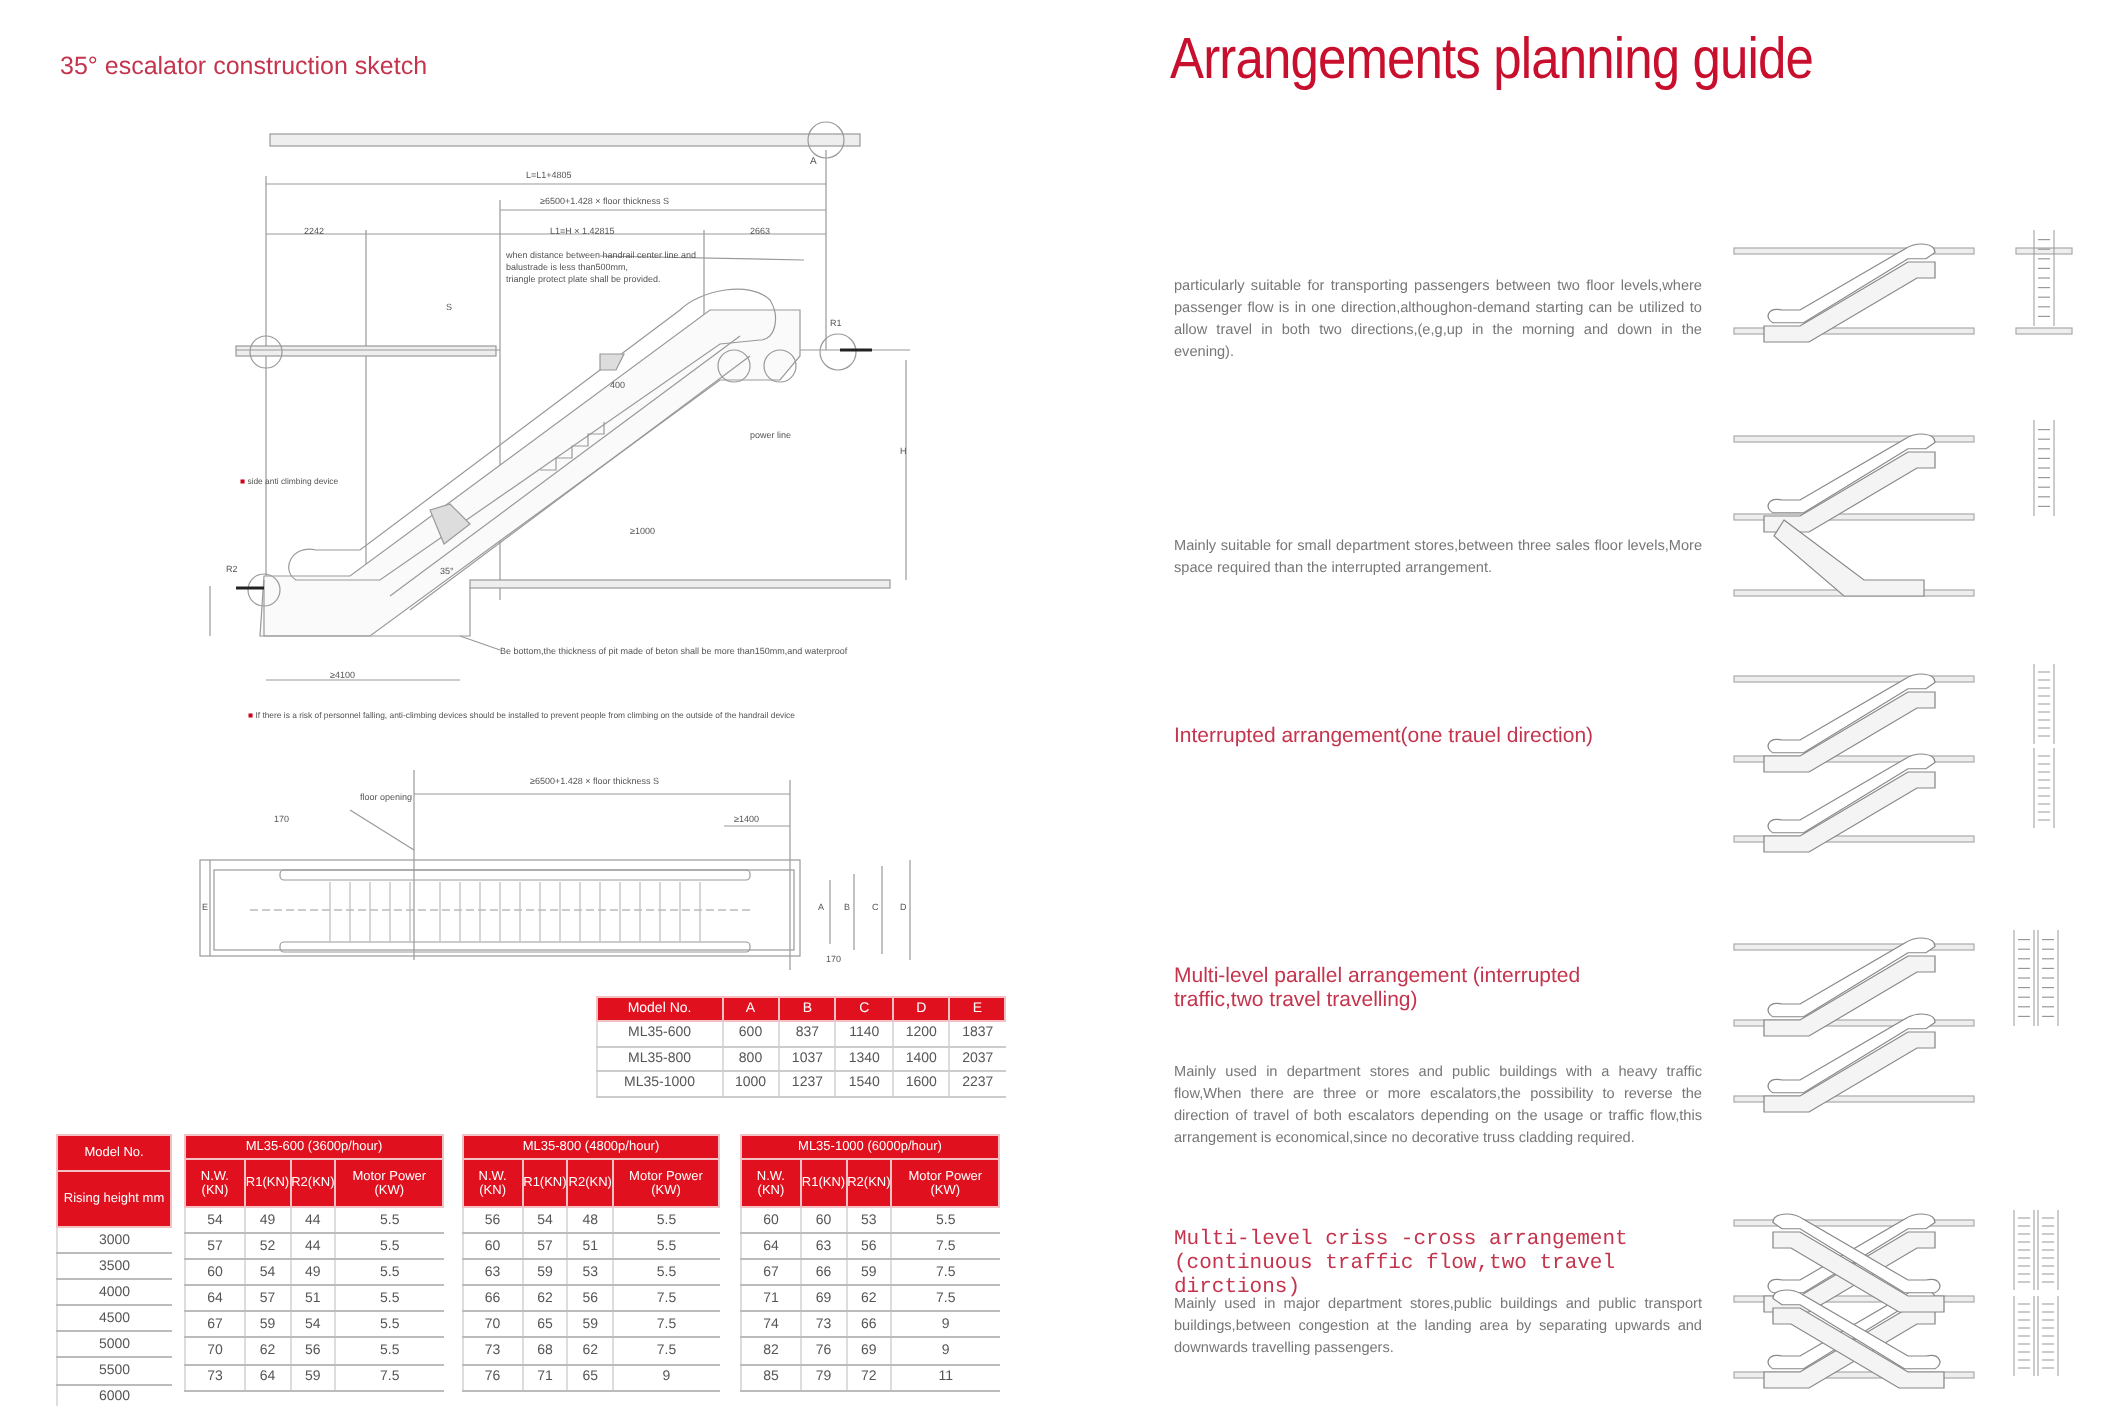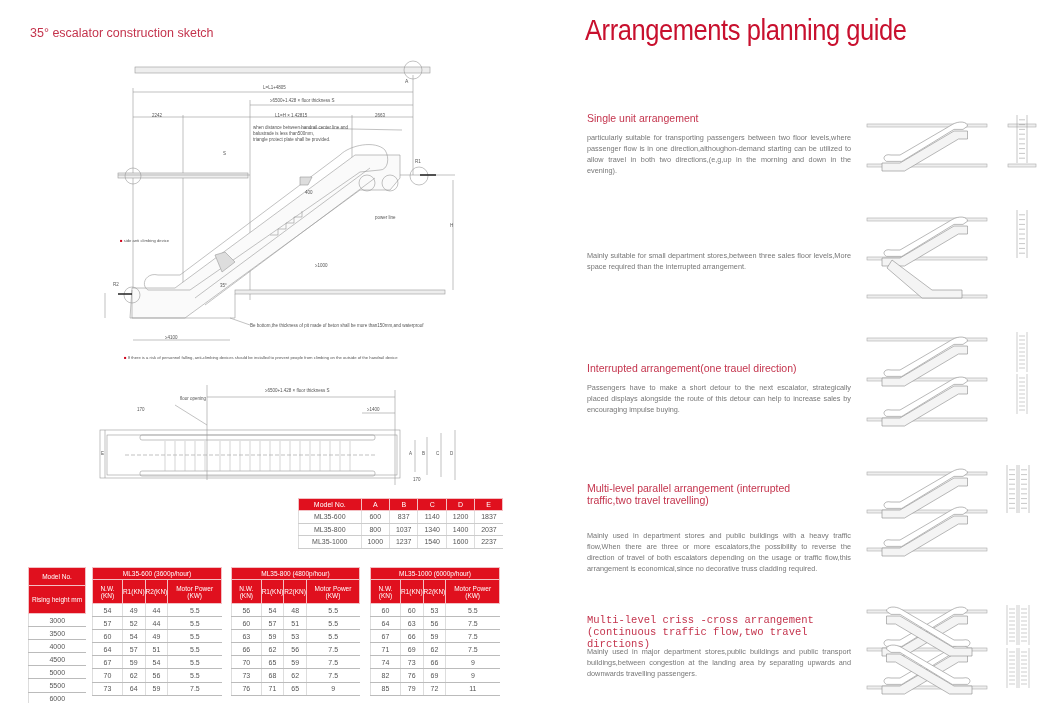--- a/index.html
+++ b/index.html
@@ -21,21 +21,21 @@
   .model-col th { height: 18px; }
   .model-col th.rh { height: 28px; }
   .t1 { left: 92px; width: 130px; }
   .t2 { left: 231px; width: 129px; }
   .t3 { left: 370px; width: 130px; }
   .spec .grp { height: 12px; }
   .spec .sub { height: 24px; }
   .right-title { left: 585px; top: 14px; font-size: 29px; color: #c8102e; letter-spacing: -0.5px; transform: scaleX(0.88); transform-origin: left; white-space: nowrap; }
   .section { position: absolute; left: 587px; width: 264px; }
   .sec-h { font-size: 10.5px; color: #c4344d; line-height: 12px; }
-  .sec-p { font-size: 7.3px; color: #777; line-height: 11px; margin-top: 8px; text-align: justify; }
+  .sec-p { font-size: 7.3px; color: #777; line-height: 11px; margin-top: 25px; text-align: justify; }
   .diag { position: absolute; }
 </style>
 </head>
 <body>
 
 <div class="abs left-title">35° escalator construction sketch</div>
 
 <div class="abs drawing" style="width:400px;height:310px;">
   <svg width="400" height="310" viewBox="80 55 400 310" style="position:absolute;left:0;top:0;">
     <g stroke="#999" stroke-width="0.6" fill="none">
@@ -407,29 +407,27 @@
         <td>79</td>
         <td>72</td>
         <td>11</td>
       </tr>
   </tbody>
 </table>
 
 <div class="abs right-title">Arrangements planning guide</div>
 
 <div class="section" style="top:112px;">
-  <div class="sec-h">Single unit arrangement</div>
   <div class="sec-p">particularly suitable for transporting passengers between two floor levels,where passenger flow is in one direction,althoughon-demand starting can be utilized to allow travel in both two directions,(e,g,up in the morning and down in the evening).</div>
 </div>
 <div class="section" style="top:242px;">
   <div class="sec-p">Mainly suitable for small department stores,between three sales floor levels,More space required than the interrupted arrangement.</div>
 </div>
 <div class="section" style="top:362px;">
   <div class="sec-h">Interrupted arrangement(one trauel direction)</div>
-  <div class="sec-p">Passengers have to make a short detour to the next escalator, strategically placed displays alongside the route of this detour can help to increase sales by encouraging impulse buying.</div>
 </div>
 <div class="section" style="top:482px;width:230px;">
   <div class="sec-h">Multi-level parallel arrangement (interrupted traffic,two travel travelling)</div>
 </div>
 <div class="section" style="top:510px;">
   <div class="sec-p" style="margin-top:20px;">Mainly used in department stores and public buildings with a heavy traffic flow,When there are three or more escalators,the possibility to reverse the direction of travel of both escalators depending on the usage or traffic flow,this arrangement is economical,since no decorative truss cladding required.</div>
 </div>
 <div class="section" style="top:614px;width:230px;font-family:Liberation Mono, monospace;">
   <div class="sec-h">Multi-level criss -cross arrangement (continuous traffic flow,two travel dirctions)</div>
 </div>

